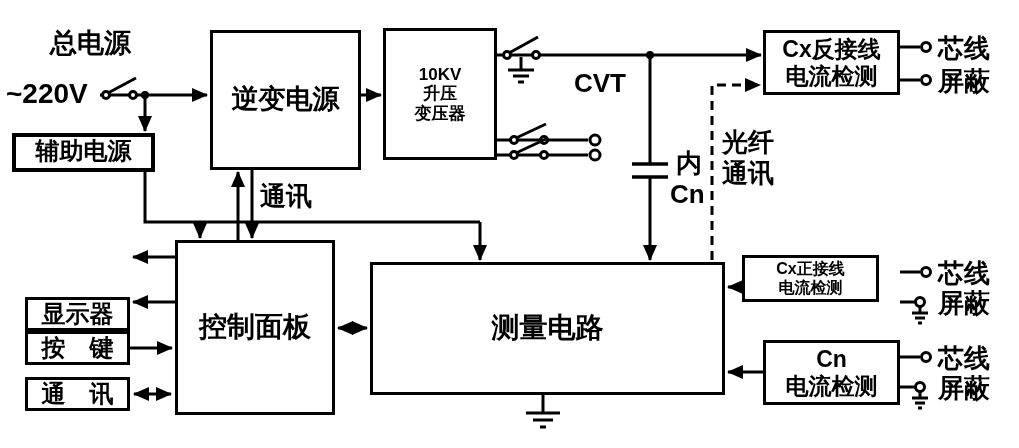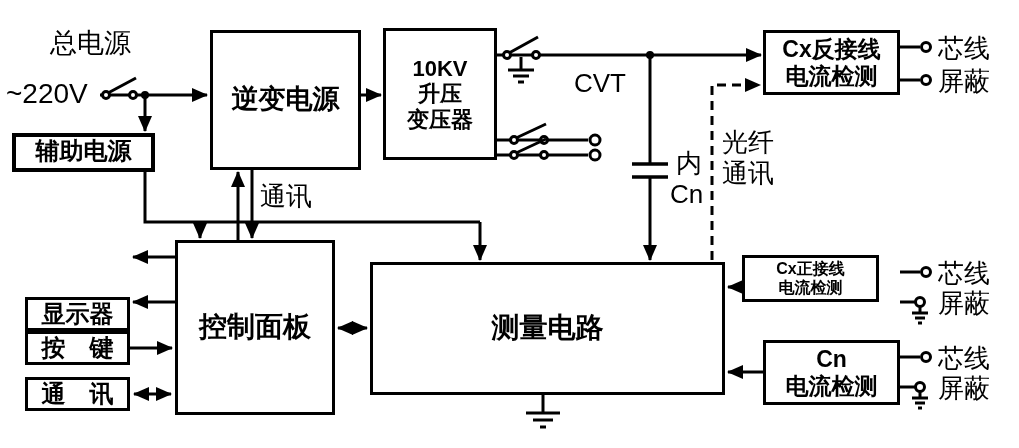--- a/index.html
+++ b/index.html
@@ -6,21 +6,21 @@
   html,body { background:#ffffff; }
   body { font-family:"Liberation Sans", sans-serif; color:#000; }
   .stage { position:relative; width:1019px; height:448px; background:#fff; overflow:hidden; }
   .stage > svg { position:absolute; left:0; top:0; }
   .box {
     position:absolute; border:3px solid #000; background:#fff;
     display:flex; flex-direction:column; align-items:center; justify-content:center;
     font-weight:bold; line-height:1.15; text-align:center; white-space:nowrap;
   }
   .box.thick { border-width:4px;font-family:Liberation Mono, monospace; }
-  .lbl { position:absolute; font-weight:normal; white-space:nowrap; line-height:1.2; }
+  .lbl { position:absolute; font-weight:bold; white-space:nowrap; line-height:1.2; }
   .lbl.center { text-align:center; }
 </style>
 </head>
 <body>
 
 <div class="stage">
 
   <svg width="1019" height="448" viewBox="0 0 1019 448">
     <defs>
       <marker id="arr" markerWidth="16" markerHeight="14" refX="15" refY="7" orient="auto" markerUnits="userSpaceOnUse">
@@ -157,21 +157,21 @@
   <div class="lbl" style="left:938px; top:373px; font-size:26px;">屏蔽</div>
 
   <div class="box thick" style="left:12px; top:133px; width:143px; height:39px; font-size:24px;">
     <span>辅助电源</span>
   </div>
 
   <div class="box" style="left:210px; top:30px; width:151px; height:140px; font-size:27px;">
     <span>逆变电源</span>
   </div>
 
-  <div class="box" style="left:383px; top:28px; width:114px; height:132px; font-size:22px;">
+  <div class="box" style="left:383px; top:28px; width:114px; height:132px; font-size:17px;">
     <span>10KV</span>
     <span>升压</span>
     <span>变压器</span>
   </div>
 
   <div class="box" style="left:763px; top:30px; width:137px; height:65px; font-size:23px;">
     <span>Cx反接线</span>
     <span>电流检测</span>
   </div>
 

